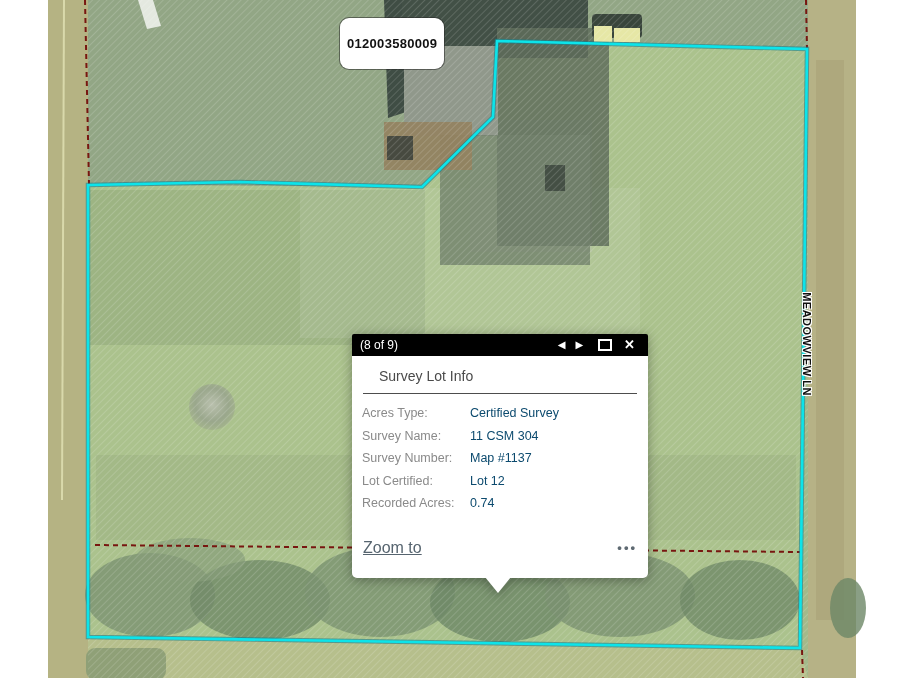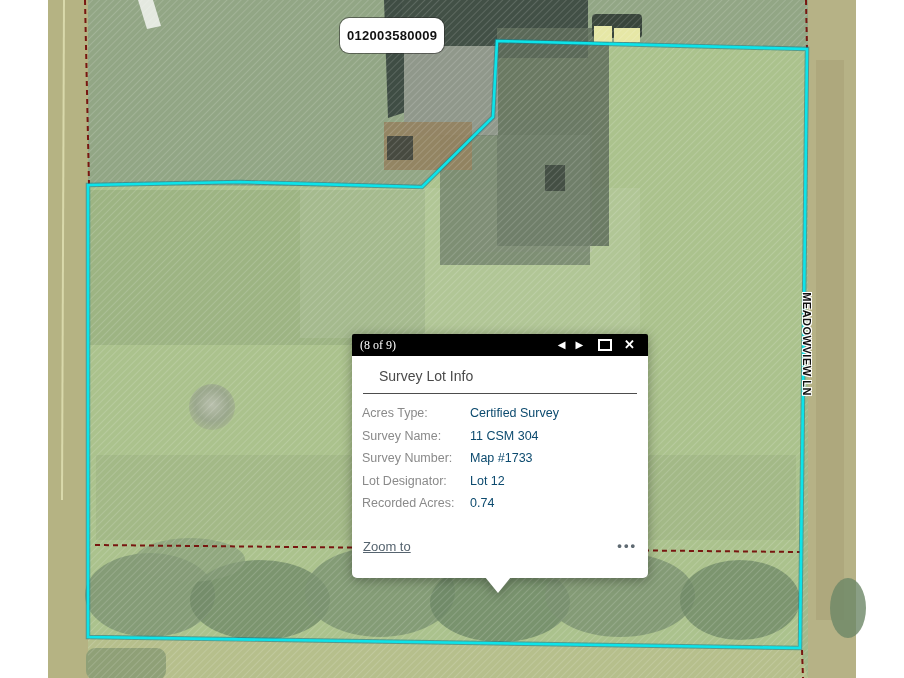--- a/index.html
+++ b/index.html
@@ -2,49 +2,49 @@
 <html><head>
 <meta charset="utf-8">
 <style>
   html,body{margin:0;padding:0;background:#ffffff;}
   .stage{position:relative;width:904px;height:678px;overflow:hidden;
          font-family:"Liberation Sans",sans-serif;background:#ffffff;}
   .stage svg{position:absolute;left:0;top:0;}
 
   
   .parcel-pill{position:absolute;left:340px;top:18px;background:#ffffff;
-    border-radius:9px;padding:8px 7px;height:19px;line-height:19px;
+    border-radius:9px;padding:16px 7px;height:19px;line-height:19px;
     font-size:13px;font-weight:bold;color:#111;letter-spacing:.3px;
     box-shadow:0 0 0 1px rgba(40,40,40,.55);}
   .street-label{position:absolute;left:807px;top:344px;
     transform:translate(-50%,-50%) rotate(90deg);transform-origin:center;
     font-size:11px;font-weight:bold;color:#101010;letter-spacing:.5px;white-space:nowrap;
     text-shadow:-1px -1px 0 #fff,1px -1px 0 #fff,-1px 1px 0 #fff,1px 1px 0 #fff,0 0 2px #fff;}
 
   
   .popup{position:absolute;left:352px;top:334px;width:296px;
          filter:drop-shadow(0 2px 6px rgba(0,0,0,.35));}
   .popup-header{background:#000;height:22px;border-radius:2px 2px 0 0;
     display:flex;align-items:center;color:#fff;font-size:12px;padding:0 8px;}
-  .popup-header .pages{flex:0 0 auto;font-family:Liberation Serif, serif;}
+  .popup-header .pages{flex:0 0 auto;}
   .popup-header .spacer{flex:1;}
   .hbtn{color:#fff;font-size:10px;line-height:22px;cursor:pointer;
         padding:0 5px;user-select:none;}
   .hbtn.close{font-size:13px;font-weight:bold;padding-left:8px;}
   .maxbox{width:10px;height:8px;border:2px solid #fff;display:inline-block;
           margin:0 4px 0 10px;cursor:pointer;}
   .popup-body{background:#fff;border-radius:0 0 5px 5px;min-height:200px;
     padding:12px 10px 10px 10px;position:relative;}
   .popup-title{font-size:14px;color:#4a4a4a;margin:0 1px 9px 17px;}
   .title-rule{border-bottom:1px solid #4d4d4d;margin:0 1px 8px 1px;}
   .field-row{display:flex;font-size:12.5px;line-height:22.5px;}
   .field-label{width:108px;color:#8a8a8a;flex:0 0 auto;}
   .field-value{color:#0c4a6e;}
   .popup-footer{display:flex;align-items:center;margin:24px 1px 6px 1px;}
-  .zoom-to{font-size:13px;color:#56646f;text-decoration:underline;cursor:pointer;}
+  .zoom-to{font-size:16px;color:#56646f;text-decoration:underline;cursor:pointer;}
   .footer-spacer{flex:1;}
   .ellipsis{color:#5f6a72;font-size:13px;letter-spacing:2px;cursor:pointer;
             line-height:10px;font-weight:bold;}
   .popup-pointer{position:absolute;left:133px;top:100%;width:0;height:0;
     border-left:13px solid transparent;border-right:13px solid transparent;
     border-top:16px solid #ffffff;margin-top:-1px;}
 </style>
 </head>
 <body>
 
@@ -151,24 +151,24 @@
       <div class="field-row">
         <span class="field-label">Acres Type:</span>
         <span class="field-value">Certified Survey</span>
       </div>
       <div class="field-row">
         <span class="field-label">Survey Name:</span>
         <span class="field-value">11 CSM 304</span>
       </div>
       <div class="field-row">
         <span class="field-label">Survey Number:</span>
-        <span class="field-value">Map #1733</span>
+        <span class="field-value">Map #1137</span>
       </div>
       <div class="field-row">
-        <span class="field-label">Lot Designator:</span>
+        <span class="field-label">Lot Certified:</span>
         <span class="field-value">Lot 12</span>
       </div>
       <div class="field-row">
         <span class="field-label">Recorded Acres:</span>
         <span class="field-value">0.74</span>
       </div>
 
       <div class="popup-footer">
         <a class="zoom-to">Zoom to</a>
         <span class="footer-spacer"></span>

